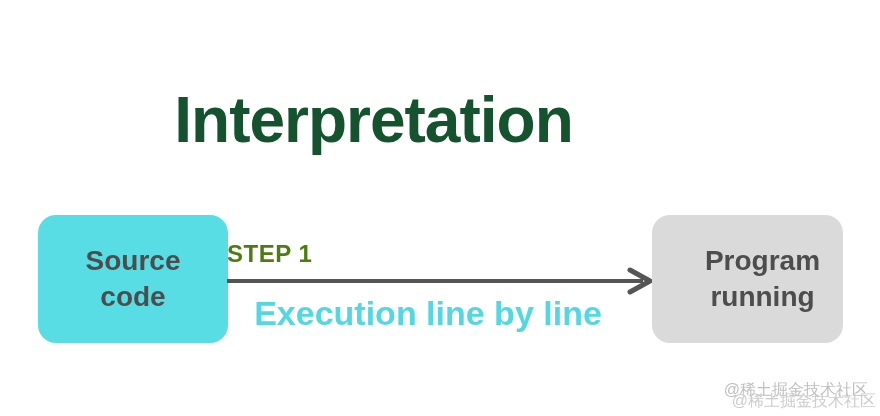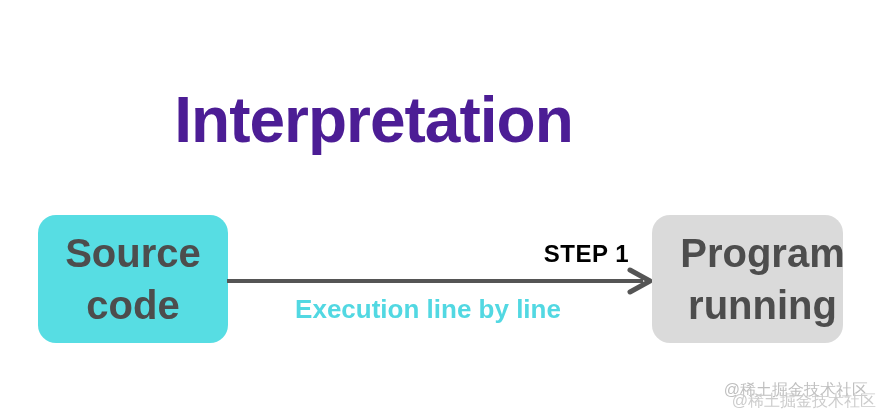--- a/index.html
+++ b/index.html
@@ -16,35 +16,35 @@
 
   .title {
     position: absolute;
     top: 88px;
     left: 0;
     width: 747px;
     text-align: center;
     font-size: 64px;
     line-height: 1;
     font-weight: 700;
-    color: #4c1d95;
+    color: #14532d;
     letter-spacing: -1px;
   }
 
   .box {
     position: absolute;
     top: 215px;
     width: 190px;
     height: 128px;
     border-radius: 18px;
     display: flex;
     align-items: center;
     justify-content: center;
     text-align: center;
-    font-size: 40px;
+    font-size: 28px;
     font-weight: 700;
     color: #4d4d4d;
     line-height: 1.3;
     padding: 0 14px;
   }
   .box-source { left: 38px;  background: #57dde3; }
   .box-target { left: 652px; background: #dadada; width: 191px; padding-left: 44px; }
 
   .arrow-svg {
     position: absolute;
@@ -52,34 +52,34 @@
     top: 265px;
     width: 430px;
     height: 32px;
   }
 
   .step-label {
     position: absolute;
     left: 227px;
     top: 240px;
     width: 402px;
-    text-align: right;
+    text-align: left;
     font-size: 24px;
     font-weight: 700;
-    color: #000000;
+    color: #4d7c0f;
     letter-spacing: 0.5px;
   }
 
   .arrow-desc {
     position: absolute;
     left: 227px;
     top: 294px;
     width: 402px;
     text-align: center;
-    font-size: 26px;
+    font-size: 34px;
     font-weight: 700;
     color: #52d8e2;
   }
 
   .watermark {
     position: absolute;
     font-size: 16px;
     font-weight: 400;
     white-space: nowrap;
     pointer-events: none;

